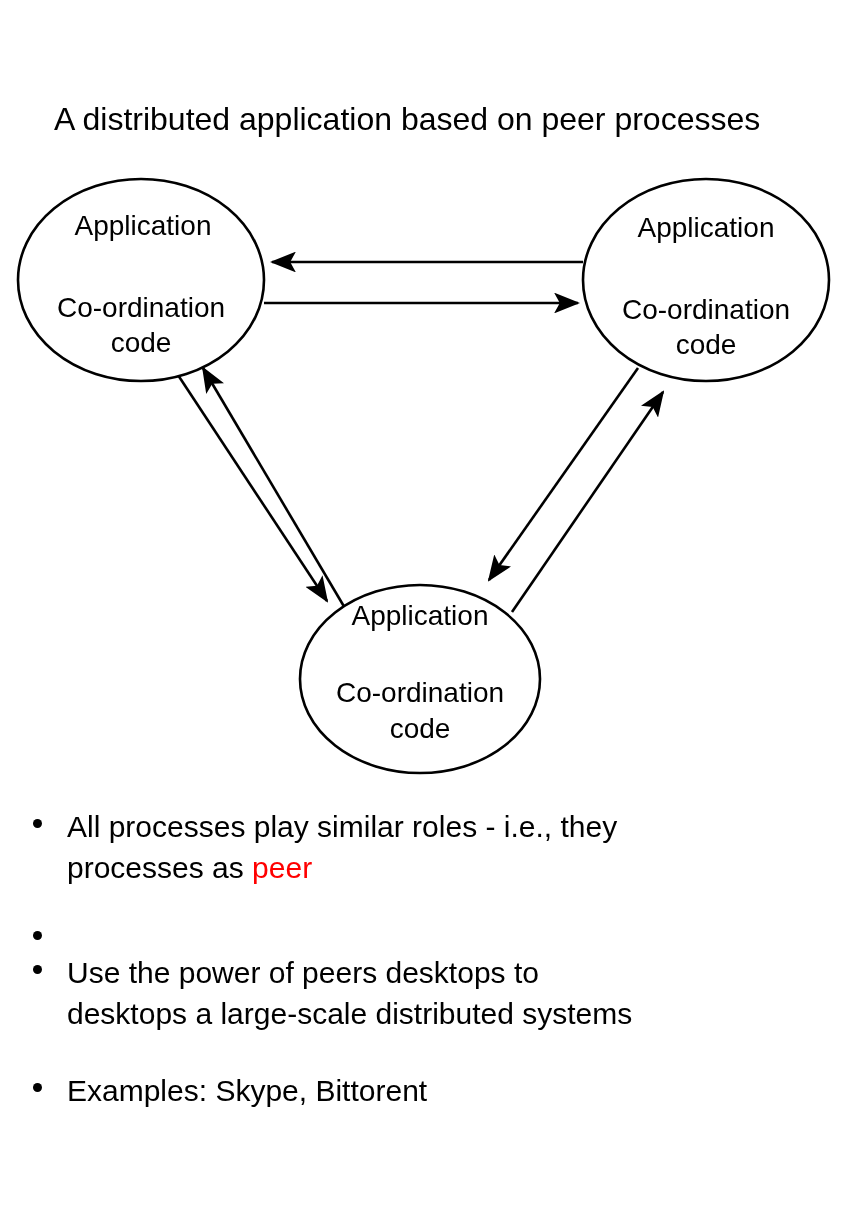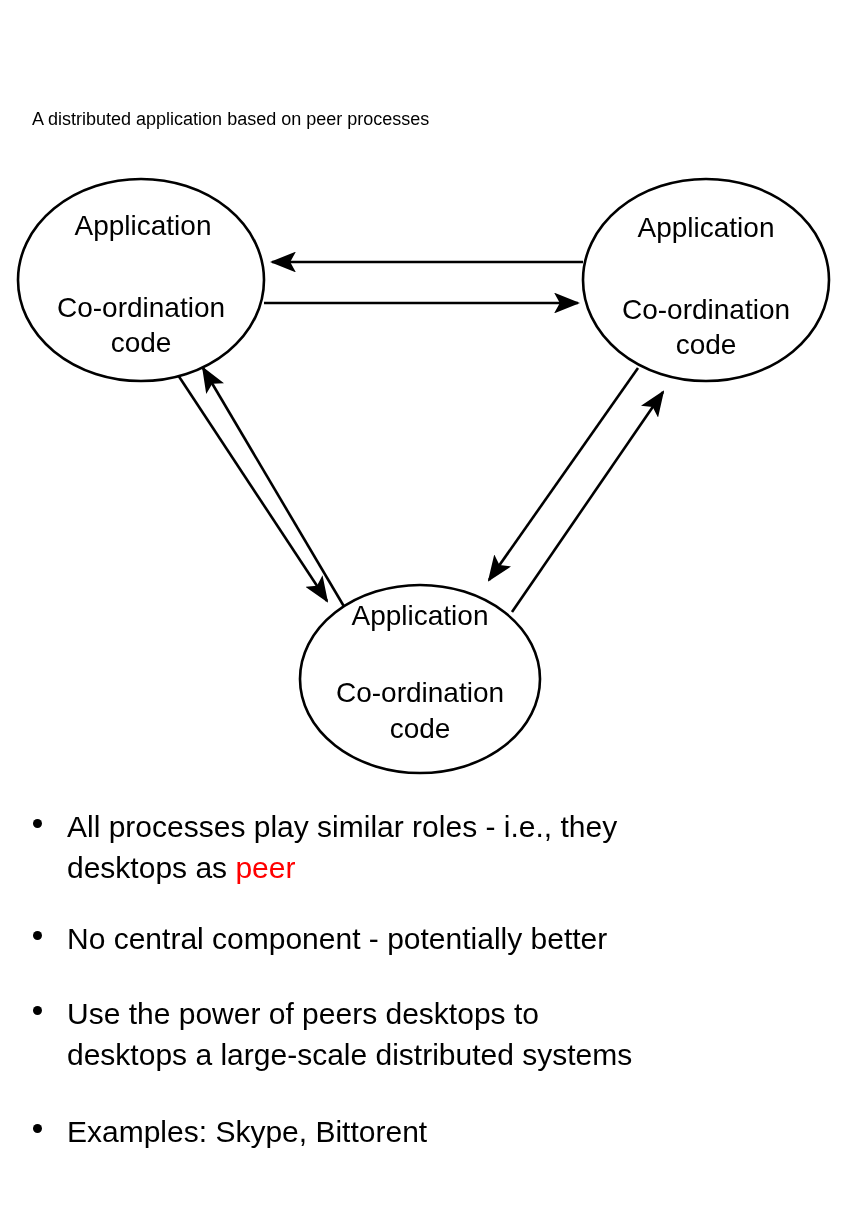--- a/index.html
+++ b/index.html
@@ -29,23 +29,23 @@
     top: 12px;
     font-size: 62px;
     line-height: 70px;
     letter-spacing: -0.5px;
     color: #3333cc;
     white-space: nowrap;
   }
 
   #subtitle {
     position: absolute;
-    left: 32px;
+    left: 54px;
     top: 102px;
-    font-size: 18px;
+    font-size: 32px;
     line-height: 34px;
     color: #000000;
     white-space: nowrap;
   }
 
   #diagram {
     position: absolute;
     left: 0;
     top: 160px;
     width: 812px;
@@ -164,31 +164,28 @@
   </div>
 
   <div id="bullets">
 
     <div class="bullet-row">
       <span class="bullet-dot"></span>
       <span class="bullet-line">
         <span>All processes play similar roles - i.e., they</span>
       </span>
       <span class="bullet-line">
-        <span>desktops as </span><span class="hl-red">peer</span>
+        <span>processes as </span><span class="hl-red">peer</span>
       </span>
     </div>
 
     <div class="gap-a"></div>
 
     <div class="bullet-row">
       <span class="bullet-dot"></span>
-      <span class="bullet-line">
-        <span>No central component - potentially better</span>
-      </span>
     </div>
 
     <div class="gap-b"></div>
 
     <div class="bullet-row">
       <span class="bullet-dot"></span>
       <span class="bullet-line">
         <span>Use the power of peers desktops to</span>
       </span>
       <span class="bullet-line">

